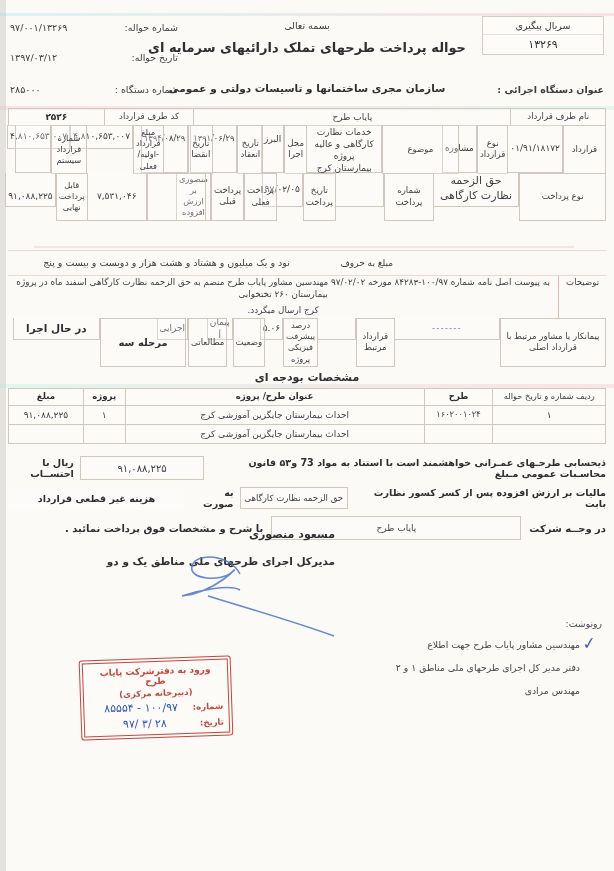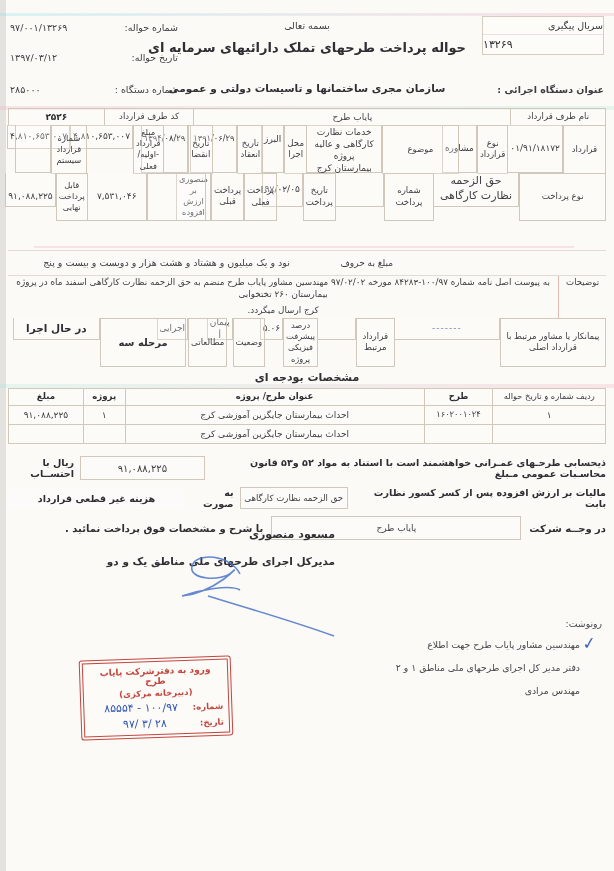--- a/index.html
+++ b/index.html
@@ -16,21 +16,21 @@
   .row > .cell:not(:first-child){border-right:0}
   .nob{border:none !important;background:none}
   .hd{font-size:8.6px}
   .b{font-weight:bold;color:#2e2e33}
   .num{direction:ltr;unicode-bidi:embed}
   .small{font-size:8.3px}
   .col{display:flex;flex-direction:row}
   .col > .cell{width:100%}
   .col > .cell:not(:first-child){border-top:0}
   
-  .serial-box{position:absolute;right:10px;top:16px;width:122px;border:1px solid #d4cdc2;background:#fdfcf9}
+  .serial-box{position:absolute;right:10px;top:16px;width:122px;border:1px solid #d4cdc2;text-align:center;background:#fdfcf9}
   .serial-box .lab{font-size:9.5px;padding:3px 0;border-bottom:1px solid #eadfe2;color:#34343a}
   .serial-box .val{font-size:11px;padding:3px 0;color:#2f2f35}
   .center-h{position:absolute;left:140px;width:334px;text-align:center}
   .kv{position:absolute;display:flex;justify-content:space-between;width:168px;left:10px;font-size:9.5px}
   .sig-svg{position:absolute;pointer-events:none}
   .stamp{position:absolute;left:80px;top:658px;width:152px;border:4px double #c4463e;border-radius:3px;
          transform:rotate(-2deg);padding:4px 5px;color:#c4463e;text-align:center;background:rgba(255,252,252,.35)}
   .stamp .l1{font-size:9px;font-weight:bold}
   .stamp .l2{font-size:8.5px;font-weight:bold;margin-top:2px}
   .stamp .srow{display:flex;align-items:center;margin-top:3px}
@@ -234,21 +234,21 @@
     <div class="row" style="margin-top:-1px">
       <div class="cell" style="width:19%;height:20px"></div>
       <div class="cell" style="width:11.5%"></div>
       <div class="cell" style="width:50%">احداث بیمارستان جایگزین آموزشی کرج</div>
       <div class="cell" style="width:7%"></div>
       <div class="cell" style="width:12.5%"></div>
     </div>
   </div>
 
   <div class="band" style="top:456px;display:flex;align-items:center;gap:6px">
-    <span class="b" style="font-size:9.6px">ذیحسابی طرحـهای عمـرانی خواهشمند است با استناد به مواد ۵۲ و۵۳ قانون محاسـبات عمومی مـبلغ</span>
+    <span class="b" style="font-size:9.6px">ذیحسابی طرحـهای عمـرانی خواهشمند است با استناد به مواد 73 و۵۳ قانون محاسـبات عمومی مـبلغ</span>
     <span class="boxv num" style="width:148px;height:24px;font-size:10px">۹۱,۰۸۸,۲۲۵</span>
     <span class="b" style="font-size:9.6px">ریال با احتســاب</span>
   </div>
 
   <div class="band" style="top:487px;display:flex;align-items:center;gap:6px">
     <span class="b" style="font-size:9.6px">مالیات بر ارزش افزوده پس از کسر کسور نظارت بابت</span>
     <span class="boxv" style="width:110px;height:22px;font-size:8.6px">حق الزحمه نظارت کارگاهی</span>
     <span class="b" style="font-size:9.6px">به صورت</span>
     <span class="boxv b" style="width:180px;height:22px;font-size:9.6px;border:none">هزینه غیر قطعی قرارداد</span>
   </div>

